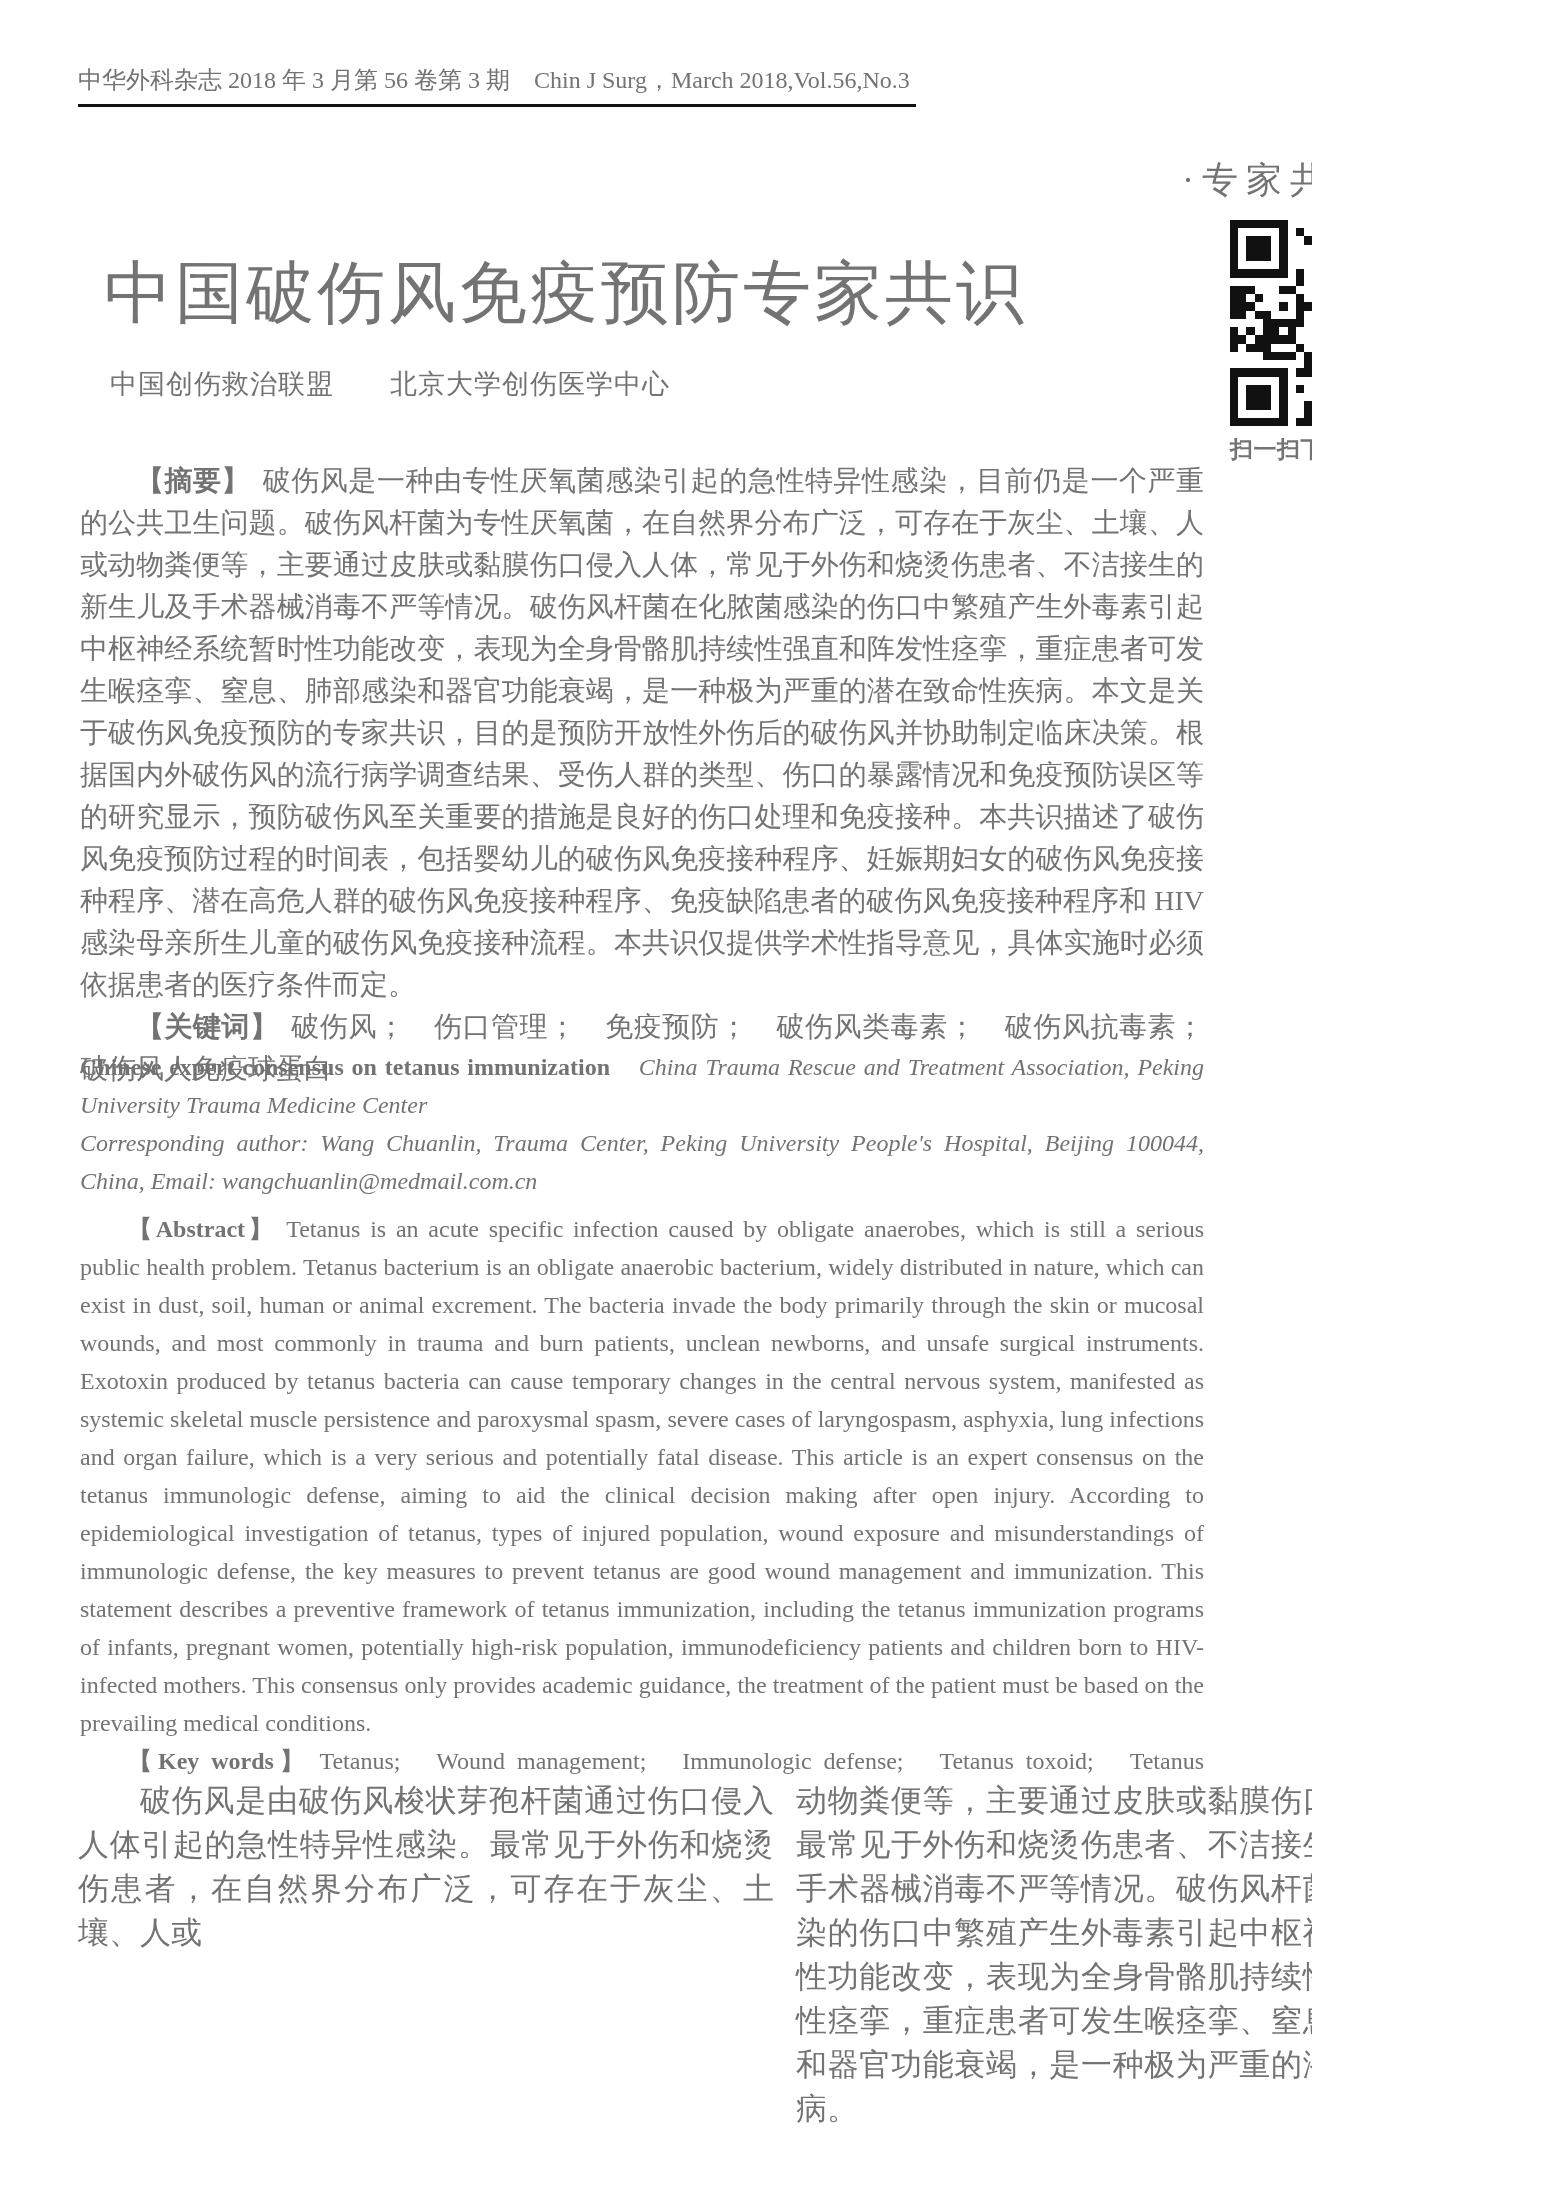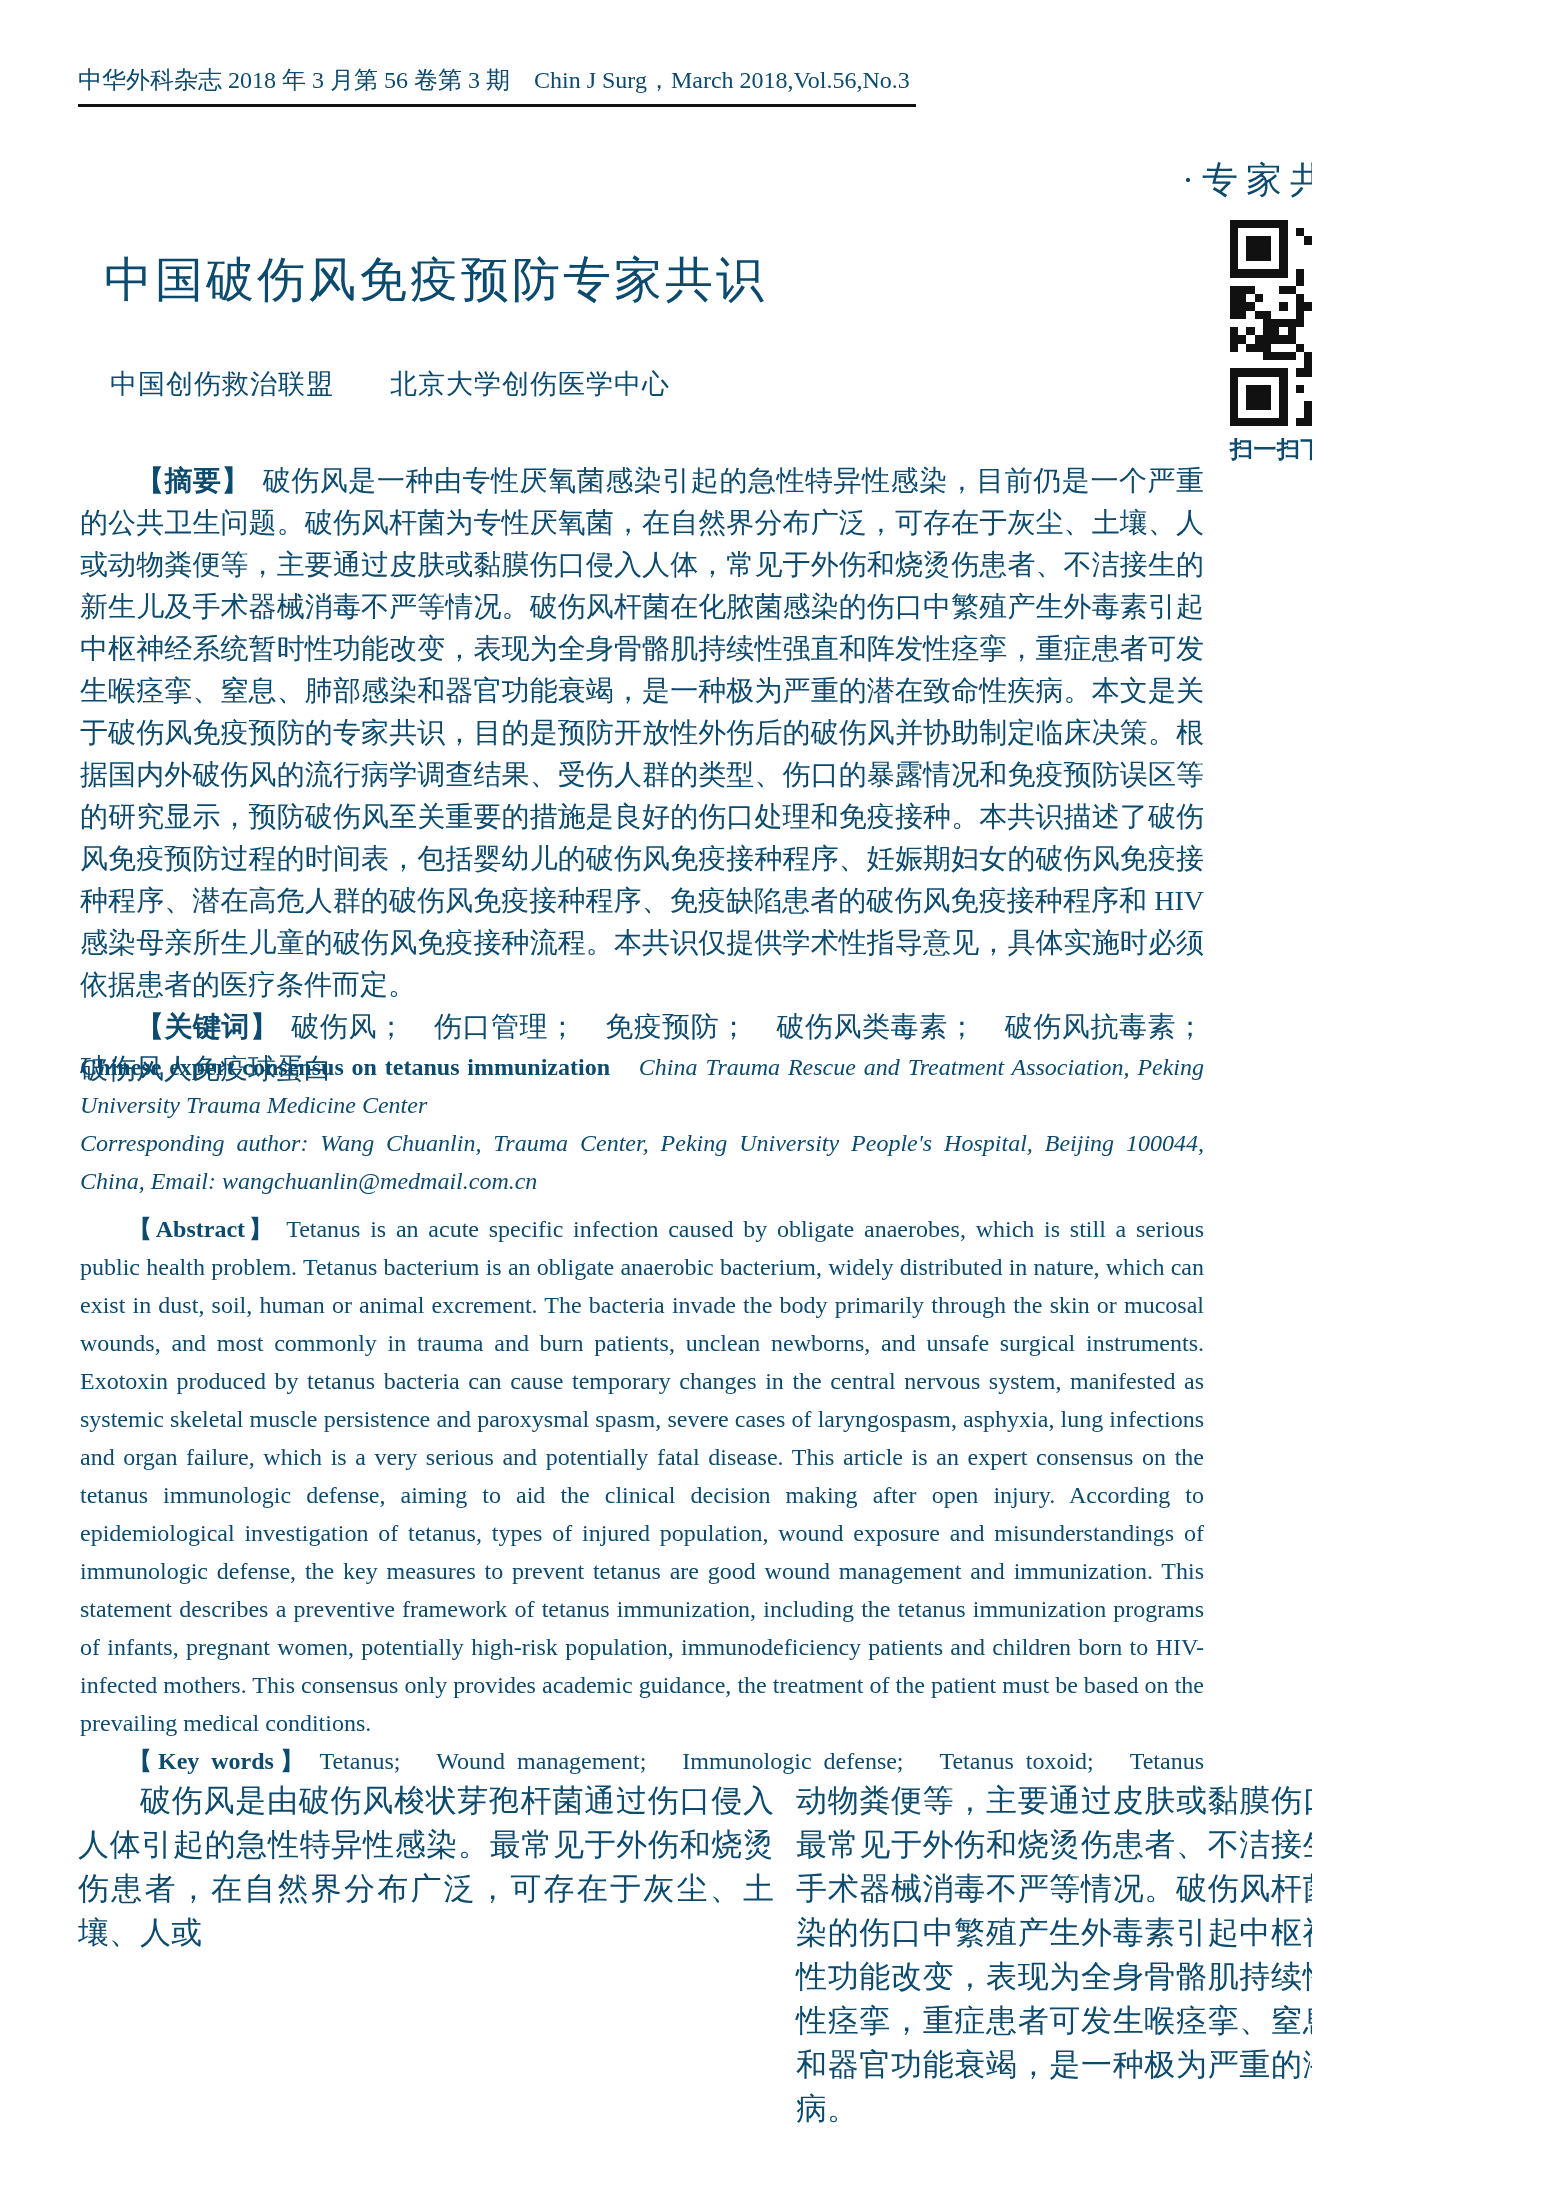--- a/index.html
+++ b/index.html
@@ -1,40 +1,40 @@
 <!DOCTYPE html>
 <html><head>
 <meta charset="utf-8">
 <style>
   * { margin:0; padding:0; box-sizing:border-box; }
   html,body { background:#ffffff; }
   .page {
     position:relative;
     width:1312px; height:2205px;
     background:#ffffff;
-    color:#0c4a6e;
+    color:#737373;
     font-family:"Liberation Serif","DejaVu Serif",serif;
     overflow:hidden;
   }
 
   
   .header { position:absolute; left:78px; top:64px; width:1414px; font-size:24px; }
   .header-left { display:inline-block; border-bottom:3px solid #111; padding-bottom:8px; padding-right:6px; }
   .header-right { position:absolute; right:0; top:0; letter-spacing:2px; }
 
   
   .badge { position:absolute; left:1182px; top:156px; width:262px; text-align:left;
            font-size:36px; letter-spacing:8px; white-space:nowrap; }
   .qr-wrap { position:absolute; left:1230px; top:220px; width:206px; }
   .qr-box { width:206px; height:206px; }
   .qr-caption { margin-top:8px; text-align:right; font-size:23px; font-weight:bold;
                 font-family:"Liberation Sans","DejaVu Sans",sans-serif; letter-spacing:0.5px; white-space:nowrap; }
 
   
-  .title { position:absolute; left:104px; top:248px; font-size:48px; font-weight:400; letter-spacing:3px; white-space:nowrap; }
+  .title { position:absolute; left:104px; top:248px; font-size:68px; font-weight:400; letter-spacing:3px; white-space:nowrap; }
   .authors { position:absolute; left:110px; top:366px; font-size:27px; letter-spacing:1px; white-space:nowrap; }
 
   
   .cn-block { position:absolute; left:80px; top:460px; width:1124px;
               font-size:28px; line-height:42px; text-align:justify; }
   .cn-block p { text-indent:2em; }
   .cn-label { font-family:Liberation Serif, serif; font-weight:bold; margin-right:0.45em; }
 
   
   .en-block { position:absolute; left:80px; top:1048px; width:1124px; height:726px; overflow:hidden;

